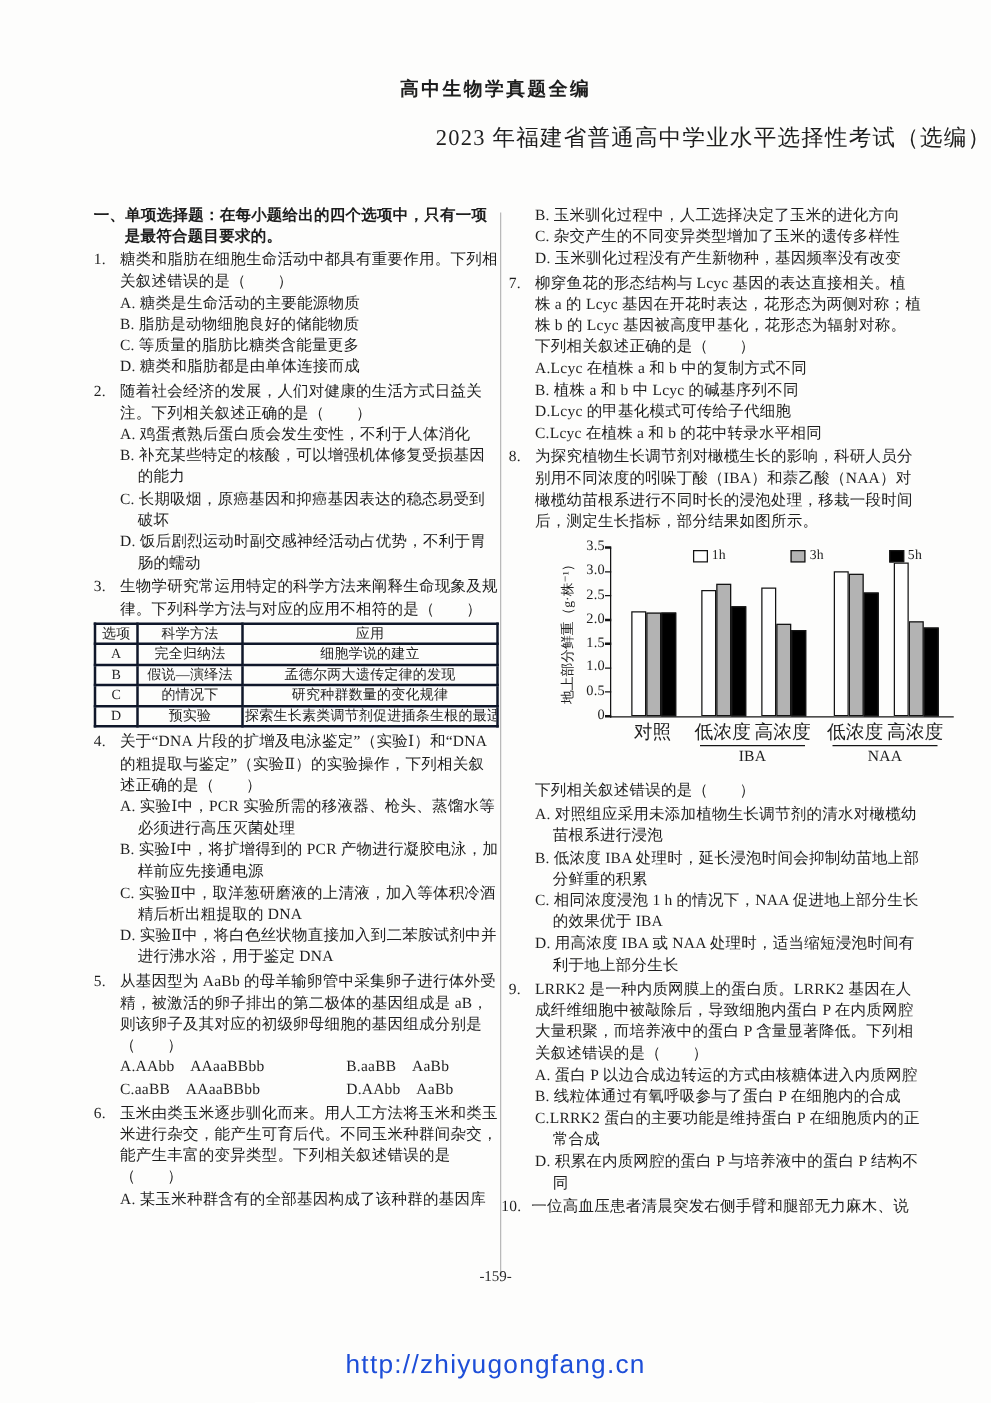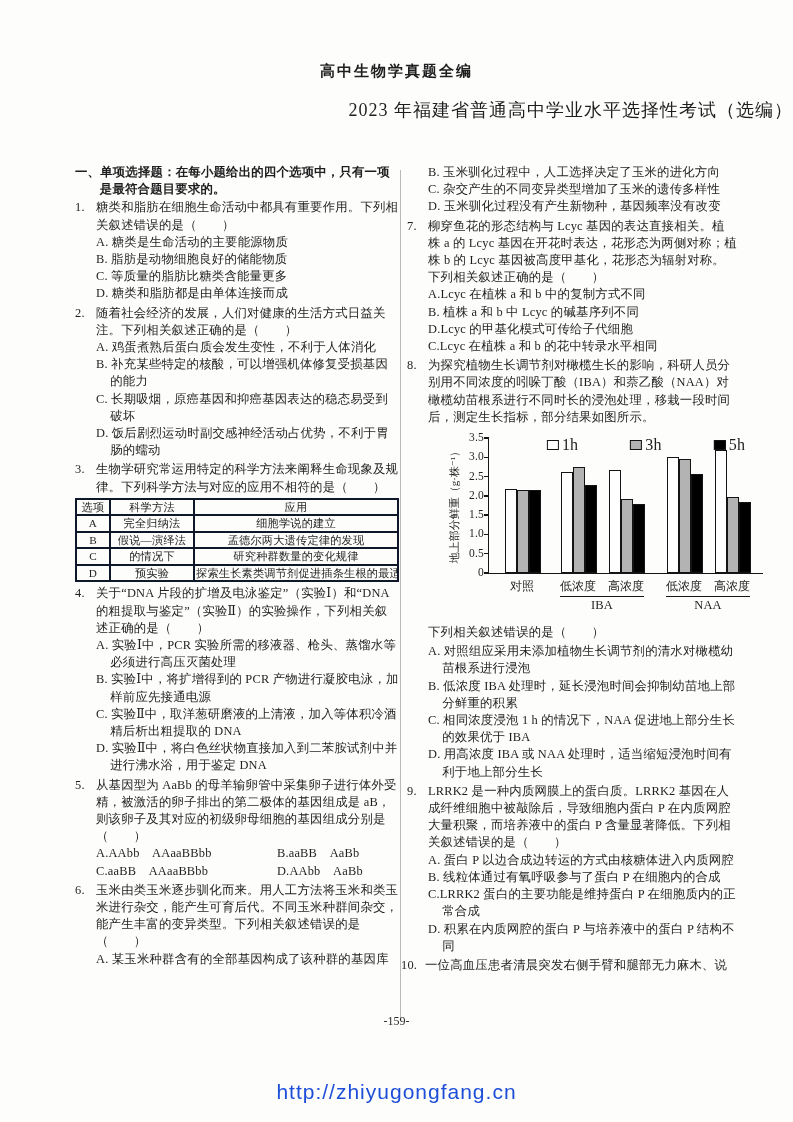--- a/index.html
+++ b/index.html
@@ -37,24 +37,24 @@
 
   
   .chart { position:relative; width:330px; height:192px; margin:4px 0 2px 10px; font-size:11.5px; }
   .ylabel { position:absolute; left:-62px; top:66px; width:158px; text-align:center; transform:rotate(-90deg); font-size:11px; letter-spacing:0; }
   .plot-region { position:absolute; left:50px; top:8px; width:274px; height:135px;
     border-left:1.5px solid #151515; border-bottom:1.5px solid #151515; }
   .ytick-label { position:absolute; left:-32px; width:27px; text-align:right; font-size:11.5px; transform:translateY(-50%); }
   .ytick-mark { position:absolute; left:-5px; width:5px; height:1.4px; background:#151515; }
   .bar { position:absolute; bottom:0; width:12px; box-sizing:border-box; border:1px solid #141414; }
   .legend { position:absolute; left:50%; top:-2px; transform:translateX(-50%); display:flex; gap:12px; align-items:center; background:transparent; }
-  .legend-item { display:flex; align-items:center; gap:3px; font-size:16px;margin-left:40px; }
+  .legend-item { display:flex; align-items:center; gap:3px; font-size:11px;margin-left:40px; }
   .legend-swatch { width:12px; height:10px; border:1px solid #141414; box-sizing:border-box; }
   .xaxis { position:absolute; left:50px; top:145px; width:274px; height:44px; }
-  .xlab { position:absolute; top:3px; width:56px; text-align:center; font-size:12px; letter-spacing:0; }
+  .xlab { position:absolute; top:3px; width:56px; text-align:center; font-size:15px; letter-spacing:0; }
   .grp { position:absolute; top:21px; border-top:1.3px solid #151515; text-align:center; font-size:12.5px; }
 
   .footer-page { position:absolute; top:1014px; left:0; width:100%; text-align:center; font-size:12px; color:#2a2a2a; }
   .watermark { position:absolute; top:1080px; left:0; width:100%; text-align:center;
     font-family:"Liberation Sans","DejaVu Sans",sans-serif; font-size:21px; color:#1d4ed8; letter-spacing:1px; }
 </style>
 </head>
 <body>
 
 <div class="page">

